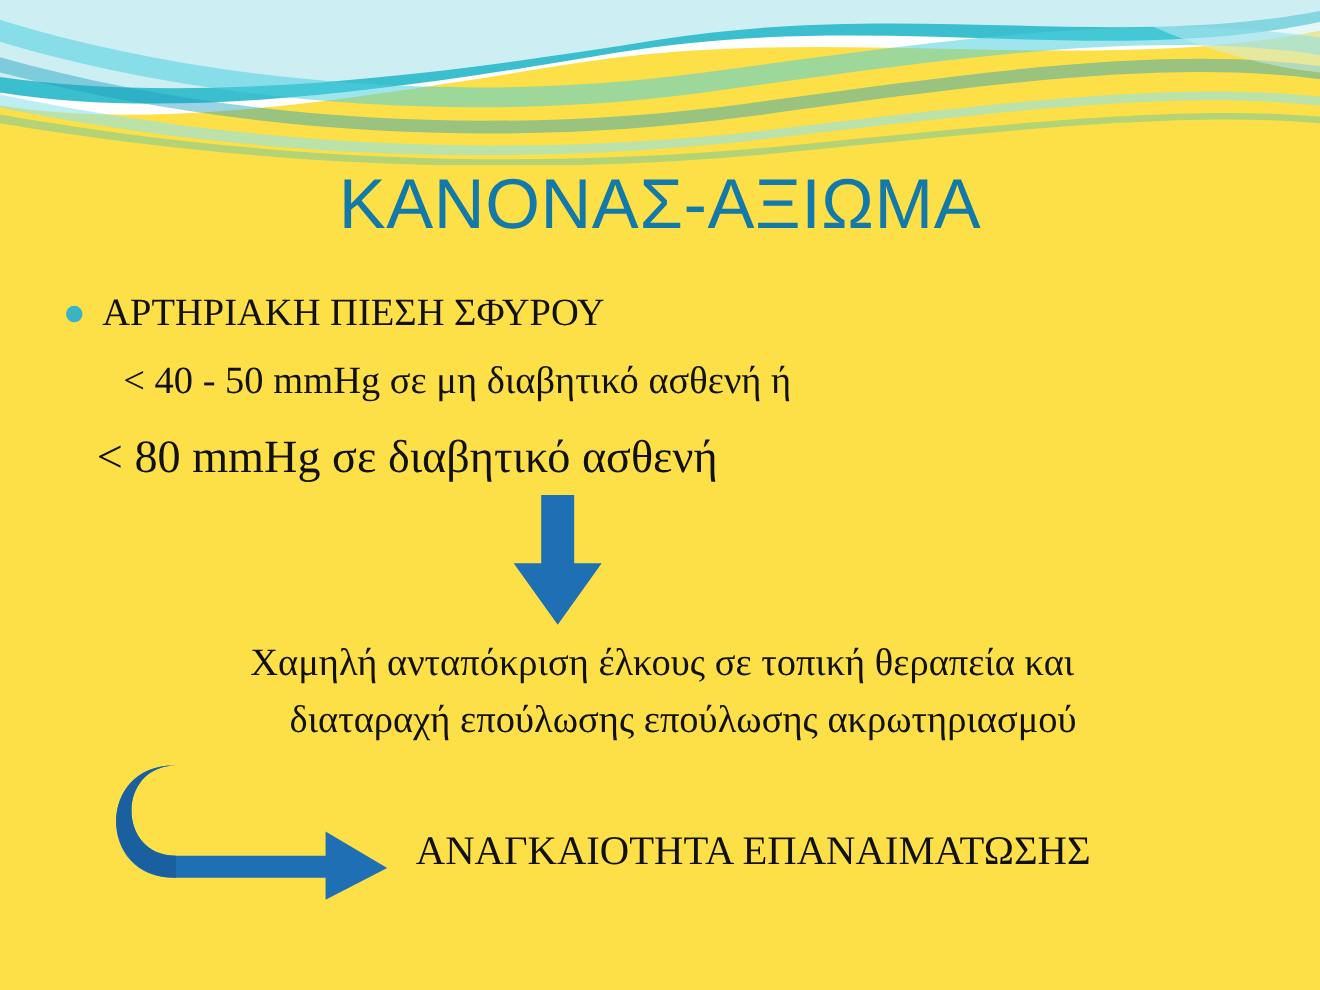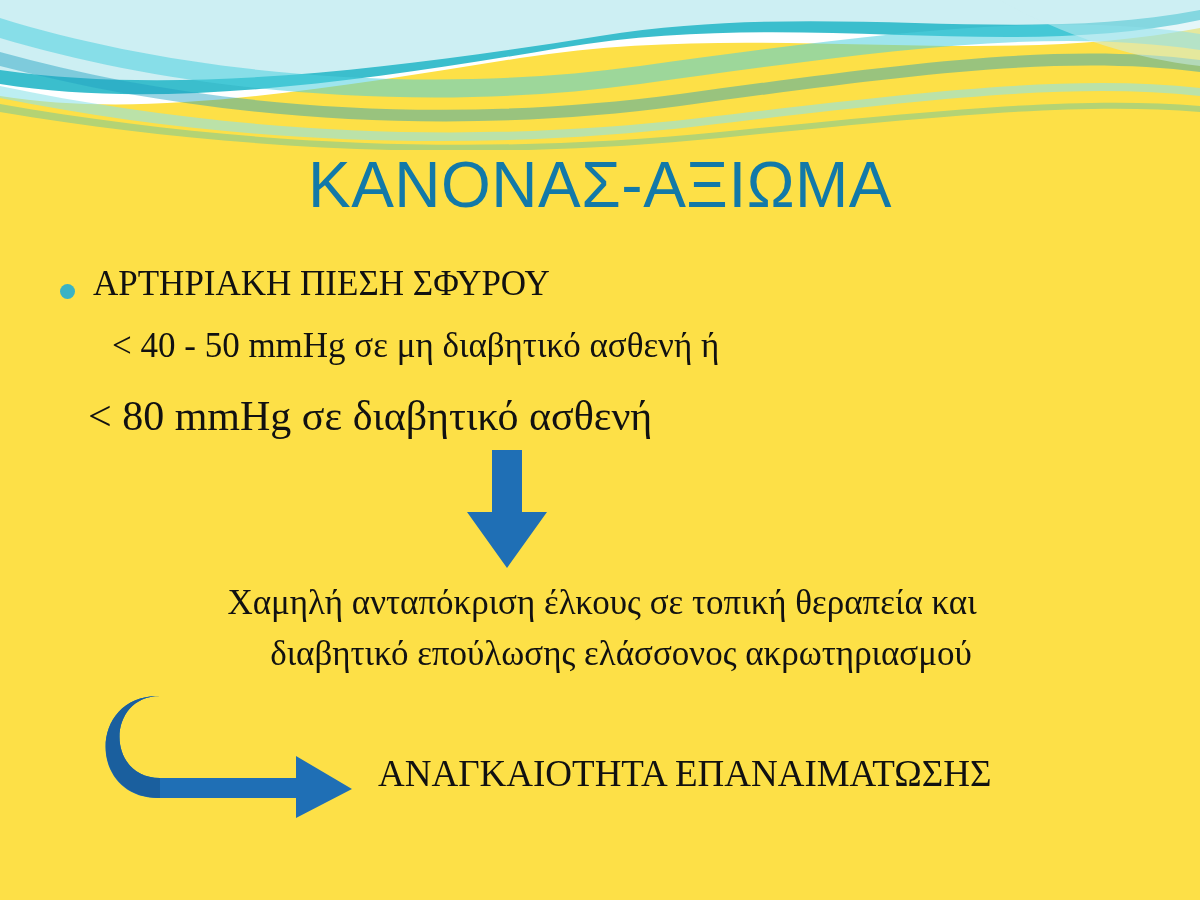--- a/index.html
+++ b/index.html
@@ -39,21 +39,21 @@
     color: #1279a8;
     letter-spacing: 0.5px;
     white-space: nowrap;
   }
   .bullet-row {
     position: absolute;
     top: 264px;
     left: 60px;
     width: 1100px;
     display: flex;
-    align-items: center;
+    align-items: flex-start;
   }
   .bullet-dot {
     width: 15px;
     height: 15px;
     border-radius: 50%;
     background: #3ab3c4;
     margin-top: 14px;
     margin-right: 18px;
     flex: 0 0 auto;
   }
@@ -146,21 +146,21 @@
   <div class="line3">&lt; 80 mmHg σε διαβητικό ασθενή</div>
 
   <div class="down-arrow">
     <svg width="90" height="120" viewBox="0 0 90 120" xmlns="http://www.w3.org/2000/svg">
       <polygon points="30,0 60,0 60,62 85,62 45,118 5,62 30,62" fill="#1f6fb5"></polygon>
     </svg>
   </div>
 
   <div class="para">
     <span>Χαμηλή ανταπόκριση έλκους σε τοπική θεραπεία και</span>
-    <span class="indent">διαβητικό επούλωσης ελάσσονος ακρωτηριασμού</span>
+    <span class="indent">διαταραχή επούλωσης επούλωσης ακρωτηριασμού</span>
   </div>
 
   <div class="curve-arrow">
     <svg width="290" height="130" viewBox="0 0 290 130" xmlns="http://www.w3.org/2000/svg">
       <path d="M262,8 L62,8 C10,8 10,86 62,86 L190,86 L190,64 L246,98 L190,130 L190,108 L58,108 C-14,108 -14,-14 58,-14" fill="none"></path>
       <path d="M260,6 L60,6 C6,6 6,88 60,88 L196,88 L196,66 L252,99 L196,128 L196,108 L58,108 C-12,108 -12,6 58,6 Z" fill="#1f6fb5"></path>
       <path d="M60,6 C6,6 6,88 60,88 L60,108 C-12,108 -12,6 58,6 Z" fill="#1a5f9e"></path>
     </svg>
   </div>
 

